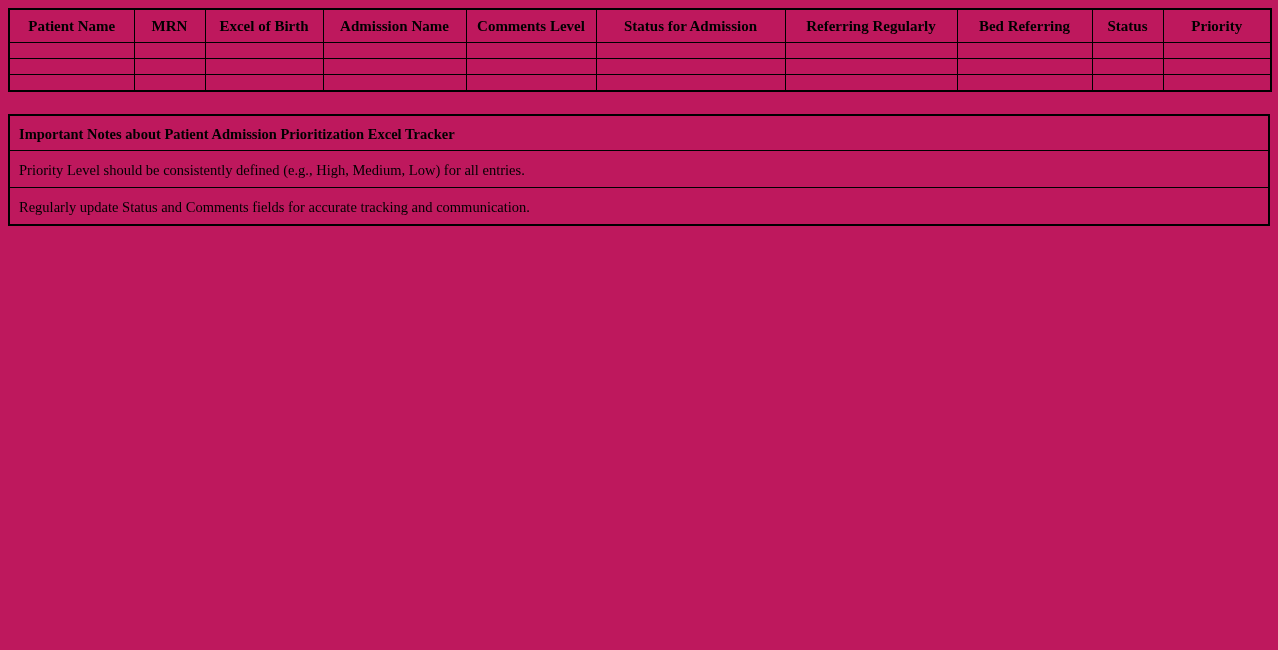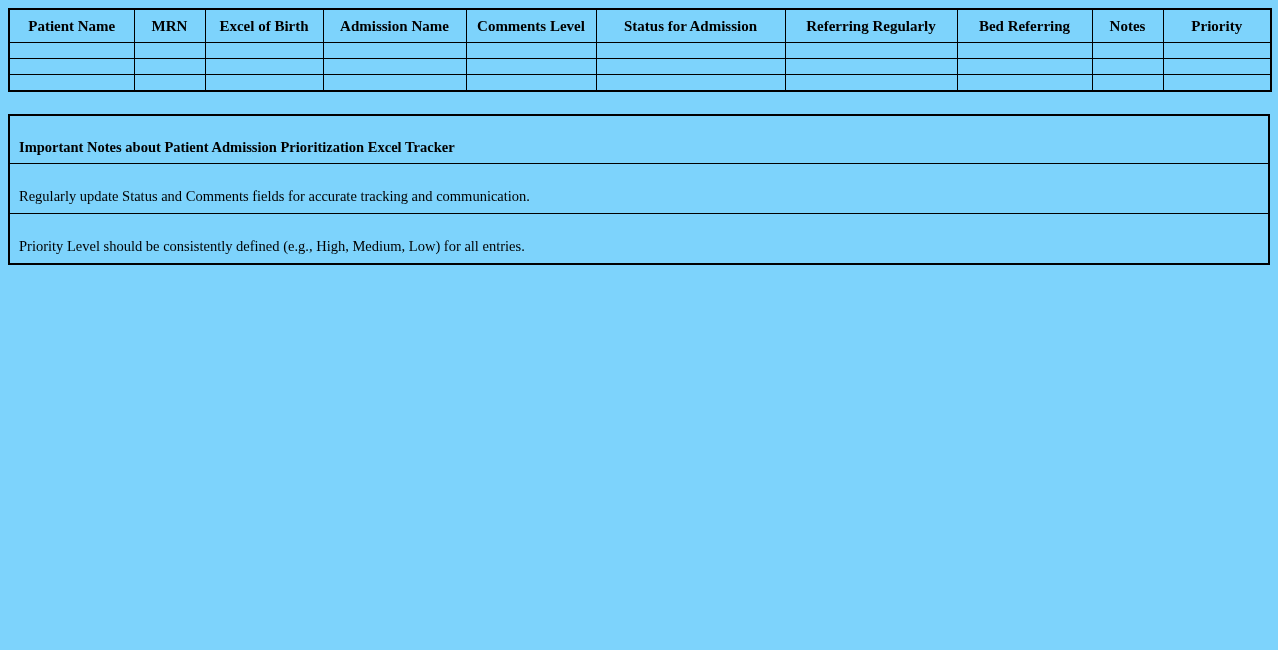--- a/index.html
+++ b/index.html
@@ -6,21 +6,21 @@
     margin: 0;
     padding: 0;
     background: #ffffff;
     color: #000000;
     font-family: "Liberation Serif", "DejaVu Serif", serif;
   }
   .page {
     position: relative;
     width: 1278px;
     height: 650px;
-    background: #7dd3fc;
+    background: #be185d;
     overflow: hidden;
   }
   table {
     border-collapse: collapse;
     table-layout: fixed;
   }
   .tracker-table {
     position: absolute;
     left: 8px;
     top: 8px;
@@ -50,21 +50,21 @@
     position: absolute;
     left: 8px;
     top: 114px;
     width: 1262px;
     border: 2px solid #000000;
   }
   .notes-table td {
     border: 1px solid #000000;
     font-size: 14.5px;
     vertical-align: middle;
-    padding: 16px 8px 0 9px;
+    padding: 3px 8px 0 9px;
     height: 33px;
     overflow: hidden;
     white-space: nowrap;
   }
   .notes-table tr.notes-title-row td {
     font-weight: bold;
     height: 31px;
   }
 </style>
 </head>
@@ -88,21 +88,21 @@
     <thead>
       <tr>
         <th>Patient Name</th>
         <th>MRN</th>
         <th>Excel of Birth</th>
         <th>Admission Name</th>
         <th>Comments Level</th>
         <th>Status for Admission</th>
         <th>Referring Regularly</th>
         <th>Bed Referring</th>
-        <th>Notes</th>
+        <th>Status</th>
         <th>Priority</th>
       </tr>
     </thead>
     <tbody>
       <tr>
         <td></td>
         <td></td>
         <td></td>
         <td></td>
         <td></td>
@@ -138,21 +138,21 @@
       </tr>
     </tbody>
   </table>
 
   <table class="notes-table">
     <tbody>
       <tr class="notes-title-row">
         <td>Important Notes about Patient Admission Prioritization Excel Tracker</td>
       </tr>
       <tr>
-        <td>Regularly update Status and Comments fields for accurate tracking and communication.</td>
+        <td>Priority Level should be consistently defined (e.g., High, Medium, Low) for all entries.</td>
       </tr>
       <tr>
-        <td>Priority Level should be consistently defined (e.g., High, Medium, Low) for all entries.</td>
+        <td>Regularly update Status and Comments fields for accurate tracking and communication.</td>
       </tr>
     </tbody>
   </table>
 
 </div>
 
 </body></html>

